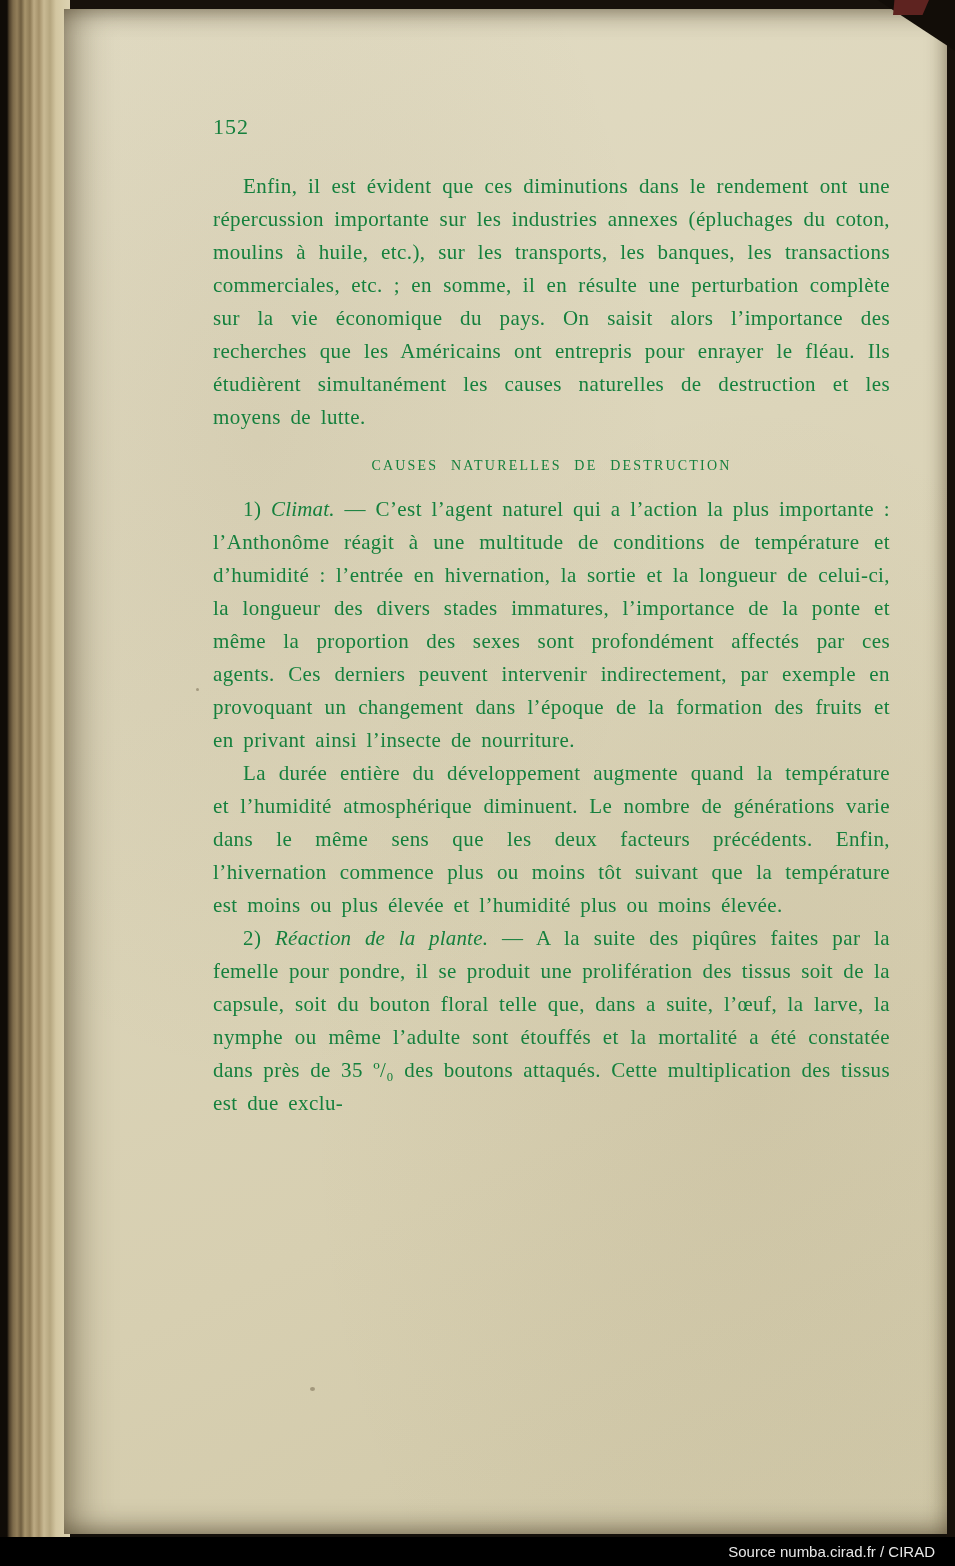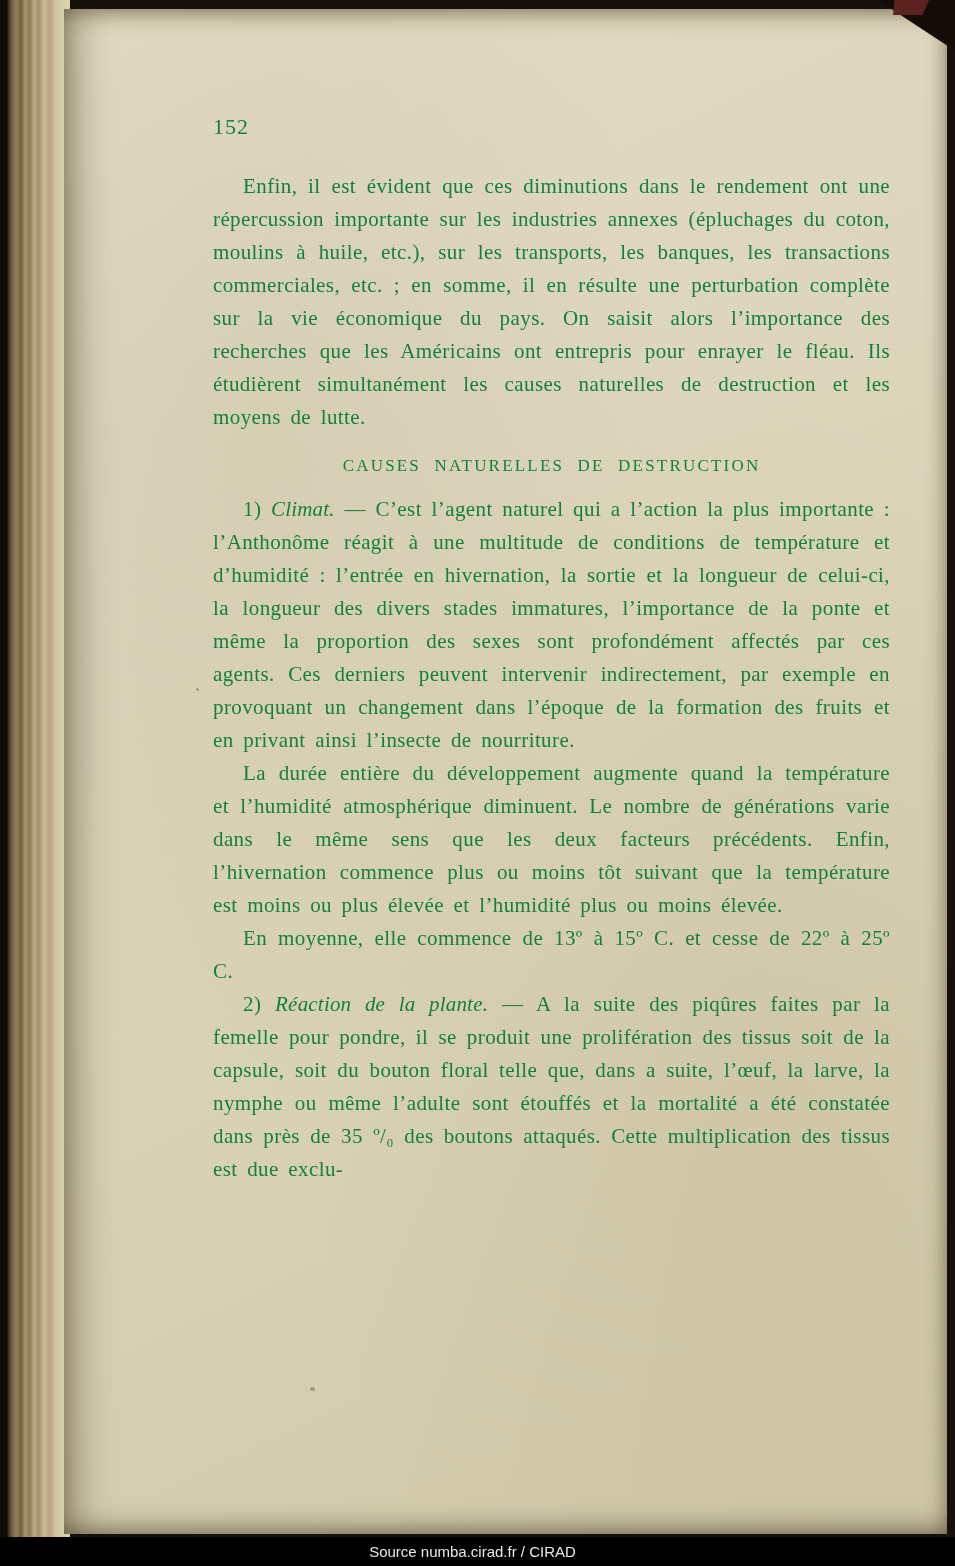--- a/index.html
+++ b/index.html
@@ -74,32 +74,32 @@
   }
   .running-head {
     display: inline-block; padding-top: 5px;
     font-size: 16.5px; letter-spacing: 2.4px; word-spacing: 9px;
   }
   .page-body { margin-top: 26px; }
   .page-body p.para { margin: 0; }
   .page-body p.indent { text-indent: 30px; }
   .section-heading {
     text-align: center; text-indent: 0;
-    font-size: 17px; letter-spacing: 2.2px; word-spacing: 7px;
+    font-size: 14px; letter-spacing: 2.2px; word-spacing: 7px;
     margin: 15px 0 11px 0;
   }
   .run-i  { font-style: italic; letter-spacing: 0.2px; }
   .run-sc { font-variant: small-caps; letter-spacing: 1.2px; }
 
   
   .footer-bar {
     position: absolute; left: 0; right: 0; bottom: 0; height: 29px;
     background: #000;
-    display: flex; align-items: center; justify-content: center;
-    padding-right: 10px; box-sizing: border-box;
+    display: flex; align-items: center; justify-content: flex-end;
+    padding-right: 20px; box-sizing: border-box;
   }
   .source-credit {
     color: #e8e8e8;
     font-family: "Liberation Sans", sans-serif;
     font-size: 15px;
   }
 </style>
 </head>
 <body>
 
@@ -119,21 +119,20 @@
 
   <div class="page-content">
     <div class="header-row">
       <span class="page-number">152</span>
     </div>
     <div class="page-body">
         <p class="para indent"><span>Enfin, il est évident que ces diminutions dans le rendement ont une répercussion importante sur les industries annexes (épluchages du coton, moulins à huile, etc.), sur les transports, les banques, les transactions commerciales, etc. ; en somme, il en résulte une perturbation complète sur la vie économique du pays. On saisit alors l’importance des recherches que les Américains ont entrepris pour enrayer le fléau. Ils étudièrent simultanément les causes naturelles de destruction et les moyens de lutte.</span></p>
         <div class="section-heading">CAUSES NATURELLES DE DESTRUCTION</div>
         <p class="para indent"><span>1) </span><span class="run-i">Climat.</span><span> — C’est l’agent naturel qui a l’action la plus importante : l’Anthonôme réagit à une multitude de conditions de température et d’humidité : l’entrée en hivernation, la sortie et la longueur de celui-ci, la longueur des divers stades immatures, l’importance de la ponte et même la proportion des sexes sont profondément affectés par ces agents. Ces derniers peuvent intervenir indirectement, par exemple en provoquant un changement dans l’époque de la formation des fruits et en privant ainsi l’insecte de nourriture.</span></p>
         <p class="para indent"><span>La durée entière du développement augmente quand la température et l’humidité atmosphérique diminuent. Le nombre de générations varie dans le même sens que les deux facteurs précédents. Enfin, l’hivernation commence plus ou moins tôt suivant que la température est moins ou plus élevée et l’humidité plus ou moins élevée.</span></p>
-        <p class="para indent"><span>En moyenne, elle commence de 13º à 15º C. et cesse de 22º à 25º C.</span></p>
         <p class="para indent"><span>2) </span><span class="run-i">Réaction de la plante.</span><span> — A la suite des piqûres faites par la femelle pour pondre, il se produit une prolifération des tissus soit de la capsule, soit du bouton floral telle que, dans a suite, l’œuf, la larve, la nymphe ou même l’adulte sont étouffés et la mortalité a été constatée dans près de 35 º/₀ des boutons attaqués. Cette multiplication des tissus est due exclu-</span></p>
       </div>
   </div>
 
   <div class="footer-bar">
     <span class="source-credit">Source numba.cirad.fr / CIRAD</span>
   </div>
 </div>
 
 </body></html>

